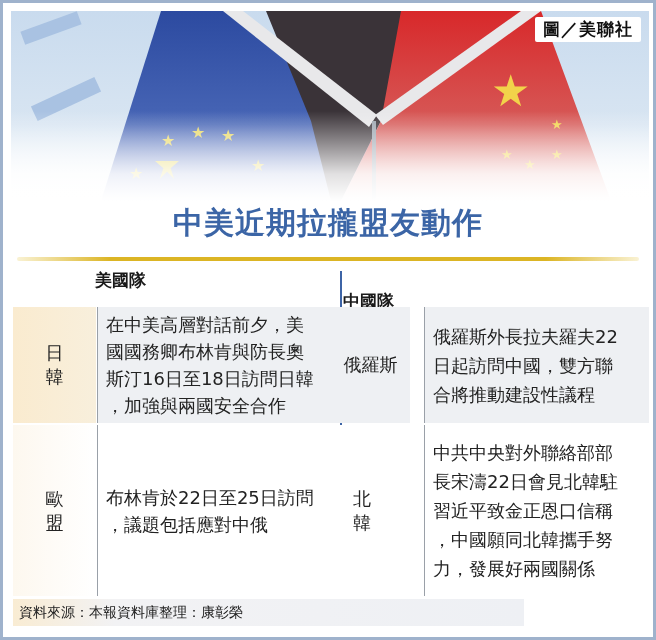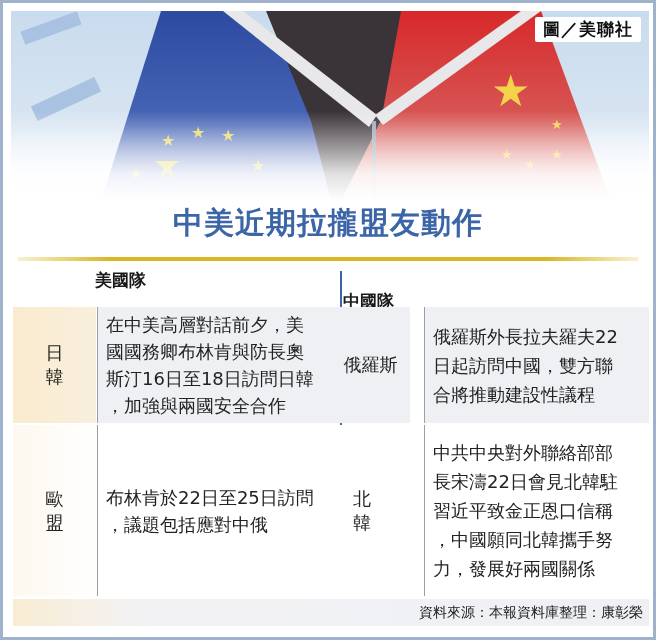--- a/index.html
+++ b/index.html
@@ -50,23 +50,23 @@
   .lbl-r { left: 318px; width: 79px; justify-content: center; font-size: 18px; }
   .lbl-r.spaced { letter-spacing: 22px; padding-left: 22px; }
   .txt-r { left: 411px; width: 225px; border-left: 1px solid #9aa0a8; padding-left: 8px; font-size: 18px; line-height: 29px; color: #222; }
   .row1 .lbl-l { background: linear-gradient(90deg, #faebcf 0%, #f8efdc 100%); }
   .row1 .txt-l { background: #eef0f3; }
   .row1 .lbl-r { background: #eef0f3; }
   .row1 .txt-r { background: #eef0f3; }
   .row2 .lbl-l { background: linear-gradient(90deg, #fdf8ef 0%, #fff 100%); }
   .row2 .txt-l, .row2 .lbl-r, .row2 .txt-r { background: #ffffff; }
   .footer {
-    position: absolute; left: 10px; width: 636px; top: 596px; height: 27px;
+    position: absolute; left: 10px; width: 511px; top: 596px; height: 27px;
     background: linear-gradient(90deg, #f9ecd3 0%, #f2f2f4 20%, #eef0f4 100%);
-    display: flex; justify-content: flex-end; align-items: center;
+    display: flex; justify-content: flex-start; align-items: center;
     padding: 0 6px; font-size: 14px; color: #222;
   }
   .txt-block span { display: block; }
 </style>
 </head>
 <body>
 
 <div class="frame">
 
   <div class="photo">

